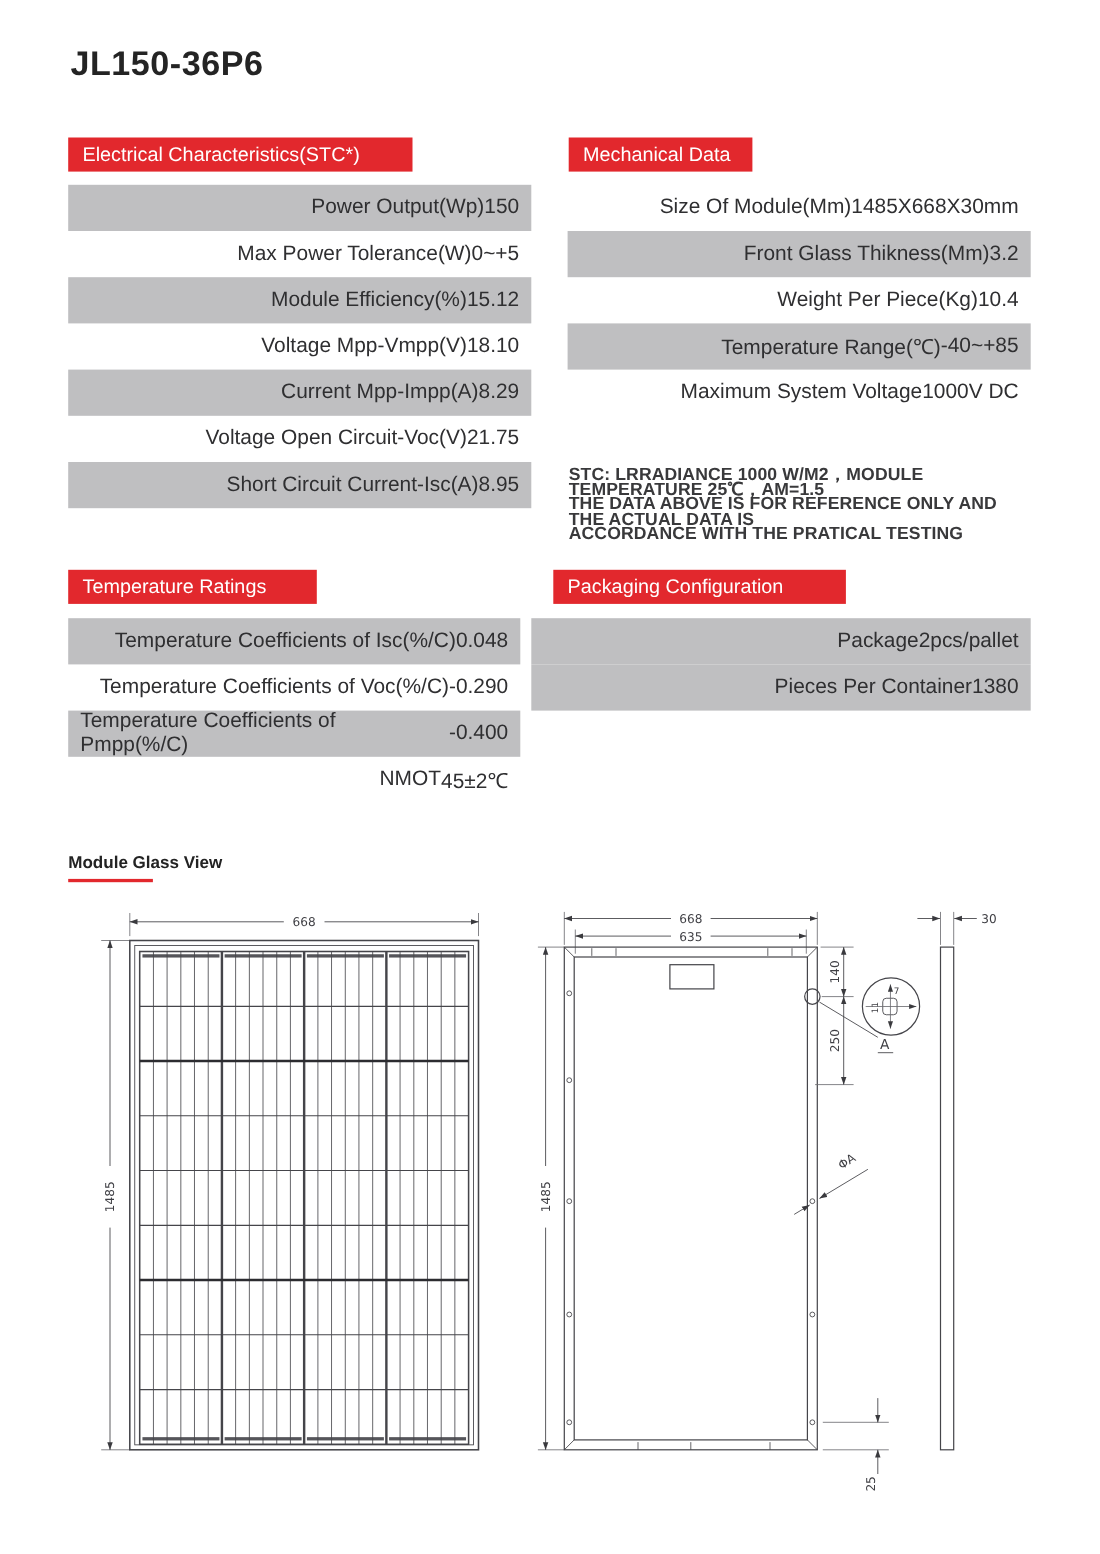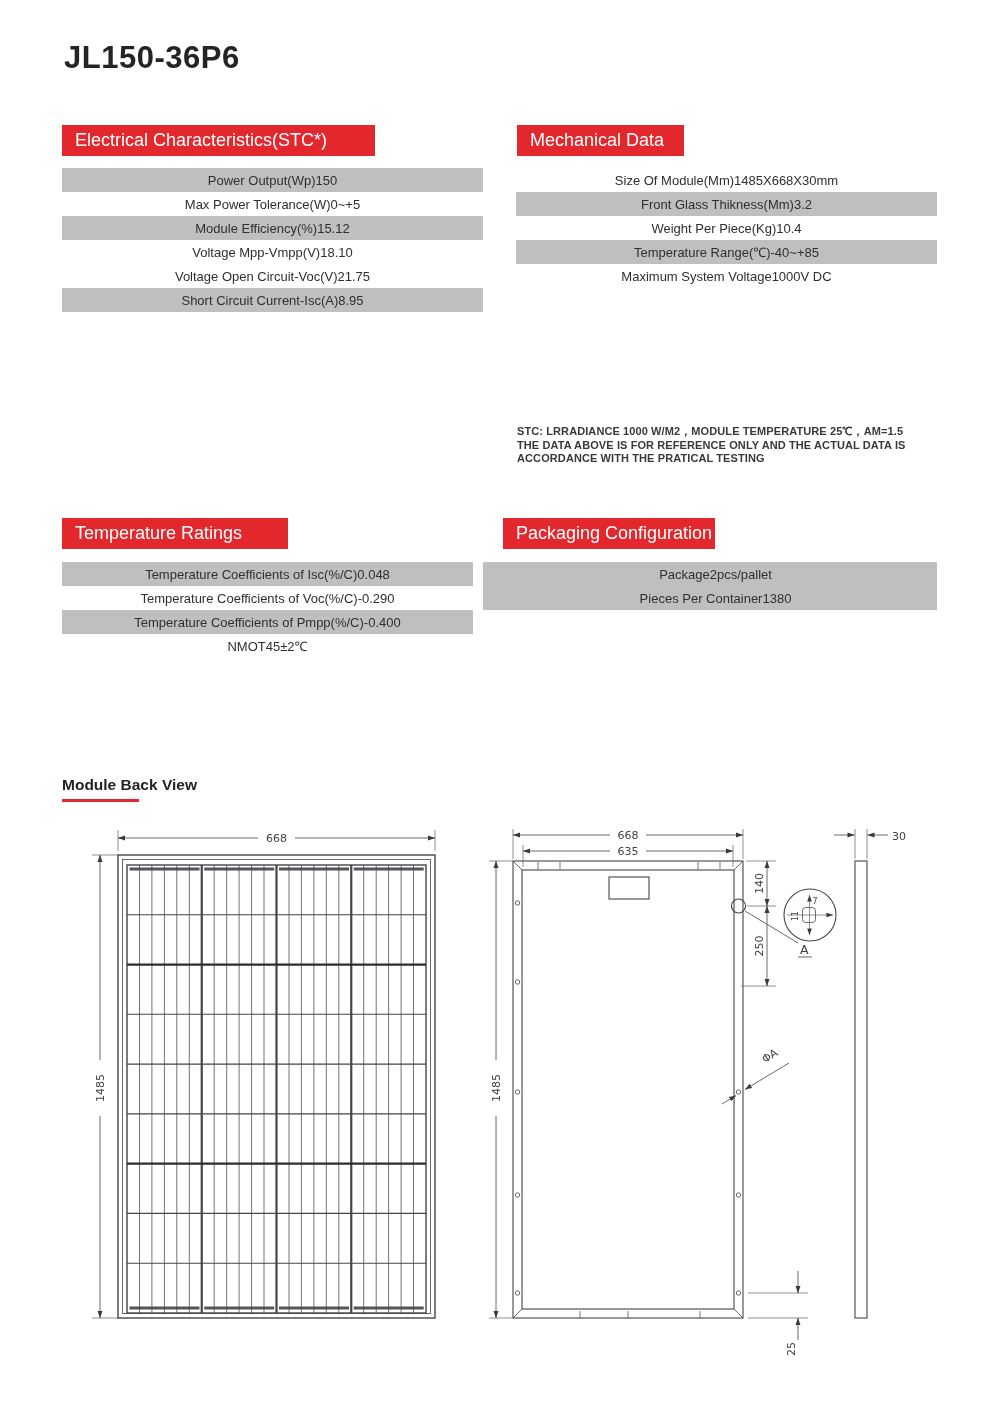--- a/index.html
+++ b/index.html
@@ -7,28 +7,28 @@
   body { background:#fff; font-family:"Liberation Sans", sans-serif; }
   .page { position:relative; width:1000px; height:1413px; background:#fff; overflow:hidden;border-radius:19px; }
 
   .title { position:absolute; left:64px; top:40px; font-size:31px; font-weight:bold;
            color:#242424; letter-spacing:0.5px; }
 
   .banner { position:absolute; height:31px; background:var(--red); color:#ffffff;
             font-size:18px; line-height:30px; padding-left:13px; white-space:nowrap; }
 
   .tbl { position:absolute; }
-  .tbl .row { height:24px; display:flex; align-items:center; justify-content:center;
-              padding:0 11px; font-size:13px; color:#2f2f31; }
+  .tbl .row { height:42px; display:flex; align-items:center; justify-content:flex-end;
+              padding:0 11px; font-size:19px; color:#2f2f31; }
   .tbl .row.g { background:var(--gray); }
   .tbl .row .lab { text-align:left; }
   .tbl .row .val { text-align:right; }
   .pack .row { padding-left:22px; }
 
-  .note { position:absolute; left:517px; top:425px; width:424px; font-size:11px;
+  .note { position:absolute; left:517px; top:425px; width:424px; font-size:16px;
           font-weight:bold; color:#39393b; line-height:13.5px; letter-spacing:0.1px; }
   .note div { margin:0; }
 
   .bv-title { position:absolute; left:62px; top:776px; font-size:15.5px; font-weight:bold; color:#232323; }
   .bv-underline { position:absolute; left:62px; top:799px; width:77px; height:3px; background:var(--red); }
 
   svg { position:absolute; left:60px; top:815px; }
   svg line, svg rect, svg circle, svg path.ln, svg polyline { stroke:#45454a; fill:none; }
   svg .thin  { stroke:#6b6b70; stroke-width:0.75; }
   svg .med   { stroke-width:1.1; }
@@ -60,20 +60,24 @@
         <span class="val">0~+5</span>
       </div>
     <div class="row g">
         <span class="lab">Module Efficiency(%)</span>
         <span class="val">15.12</span>
       </div>
     <div class="row">
         <span class="lab">Voltage Mpp-Vmpp(V)</span>
         <span class="val">18.10</span>
       </div>
+    <div class="row g">
+        <span class="lab">Current Mpp-Impp(A)</span>
+        <span class="val">8.29</span>
+      </div>
     <div class="row">
         <span class="lab">Voltage Open Circuit-Voc(V)</span>
         <span class="val">21.75</span>
       </div>
     <div class="row g">
         <span class="lab">Short Circuit Current-Isc(A)</span>
         <span class="val">8.95</span>
       </div>
   </div>
 
@@ -119,33 +123,33 @@
     <div class="row g">
         <span class="lab">Temperature Coefficients of Pmpp(%/C)</span>
         <span class="val">-0.400</span>
       </div>
     <div class="row">
         <span class="lab">NMOT</span>
         <span class="val">45±2℃</span>
       </div>
   </div>
 
-  <div class="banner" style="left:503px; top:518px; width:212px;">Packaging Configuration</div>
+  <div class="banner" style="left:503px; top:518px; width:266px;">Packaging Configuration</div>
   <div class="tbl pack" style="left:483px; top:562px; width:454px;">
     <div class="row g">
         <span class="lab">Package</span>
         <span class="val">2pcs/pallet</span>
       </div>
     <div class="row g">
         <span class="lab">Pieces Per Container</span>
         <span class="val">1380</span>
       </div>
   </div>
 
-  <div class="bv-title">Module Back View</div>
+  <div class="bv-title">Module Glass View</div>
   <div class="bv-underline"></div>
 
   <svg width="900" height="590" viewBox="0 0 900 590">
     <defs>
       <marker id="mA" viewBox="0 0 10 8" markerWidth="9.5" markerHeight="7.5" refX="9.3" refY="4" orient="auto-start-reverse">
         <path d="M0 0.7 L9.5 4 L0 7.3 z" fill="#3a3a3e"></path>
       </marker>
     </defs>
 
     <g>

